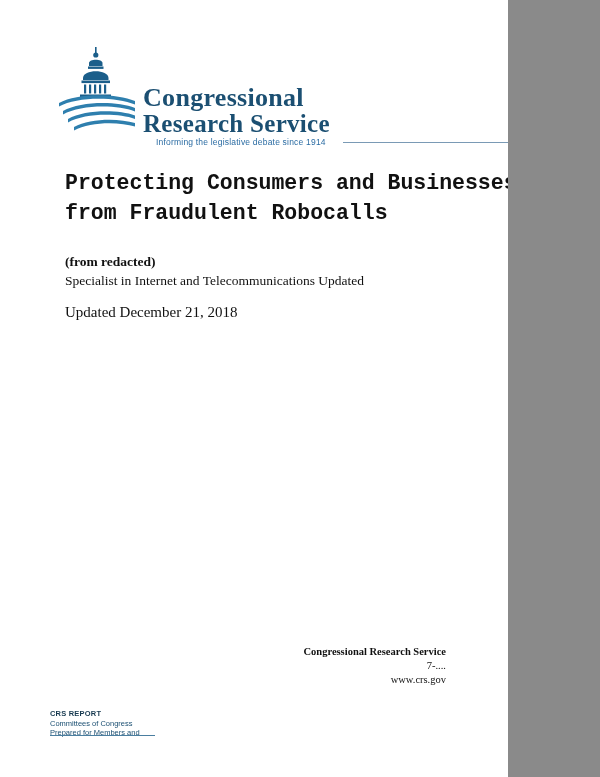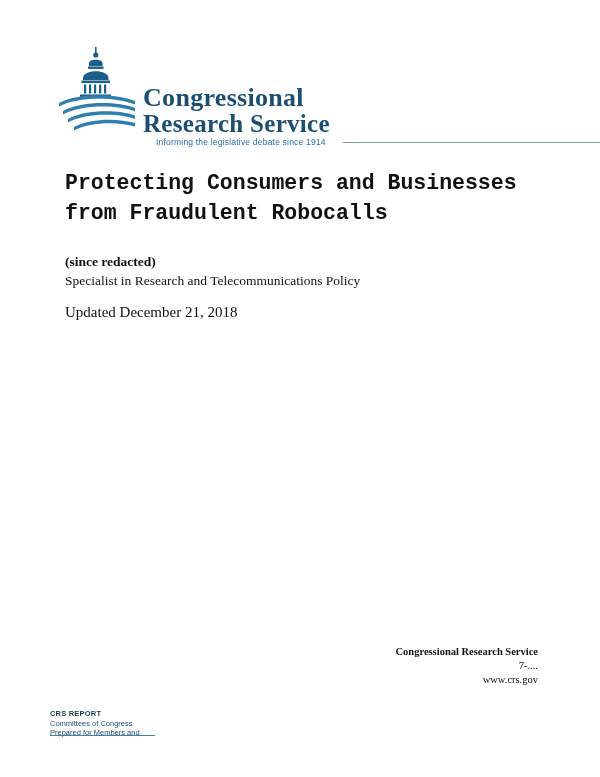--- a/index.html
+++ b/index.html
@@ -2,21 +2,21 @@
 <html><head>
 <meta charset="utf-8">
 <style>
   html, body {
     margin: 0;
     padding: 0;
     background: #8a8a8a;
   }
   .page {
     position: relative;
-    width: 600px;
+    width: 508px;
     height: 777px;
     background: #ffffff;
     overflow: hidden;
     font-family: "Liberation Serif", serif;
     color: #000000;
     box-sizing: border-box;
   }
 
   
   .masthead {
@@ -185,22 +185,22 @@
     <div class="logo-text">
       <div class="logo-line1">Congressional</div>
       <div class="logo-line2">Research Service</div>
     </div>
 
     <div class="logo-tag">Informing the legislative debate since 1914</div>
     <div class="masthead-rule"></div>
   </div>
 
   <div class="title">Protecting Consumers and Businesses from Fraudulent Robocalls</div>
-  <div class="author">(since redacted)</div>
-  <div class="author-title">Specialist in Research and Telecommunications Policy</div>
+  <div class="author">(from redacted)</div>
+  <div class="author-title">Specialist in Internet and Telecommunications Updated</div>
   <div class="updated">Updated December 21, 2018</div>
 
   <div class="footer-right">
     <div class="org">Congressional Research Service</div>
     <div>7-....</div>
     <div>www.crs.gov</div>
   </div>
 
   <div class="footer-left">
     <div class="crs-report">CRS REPORT</div>

